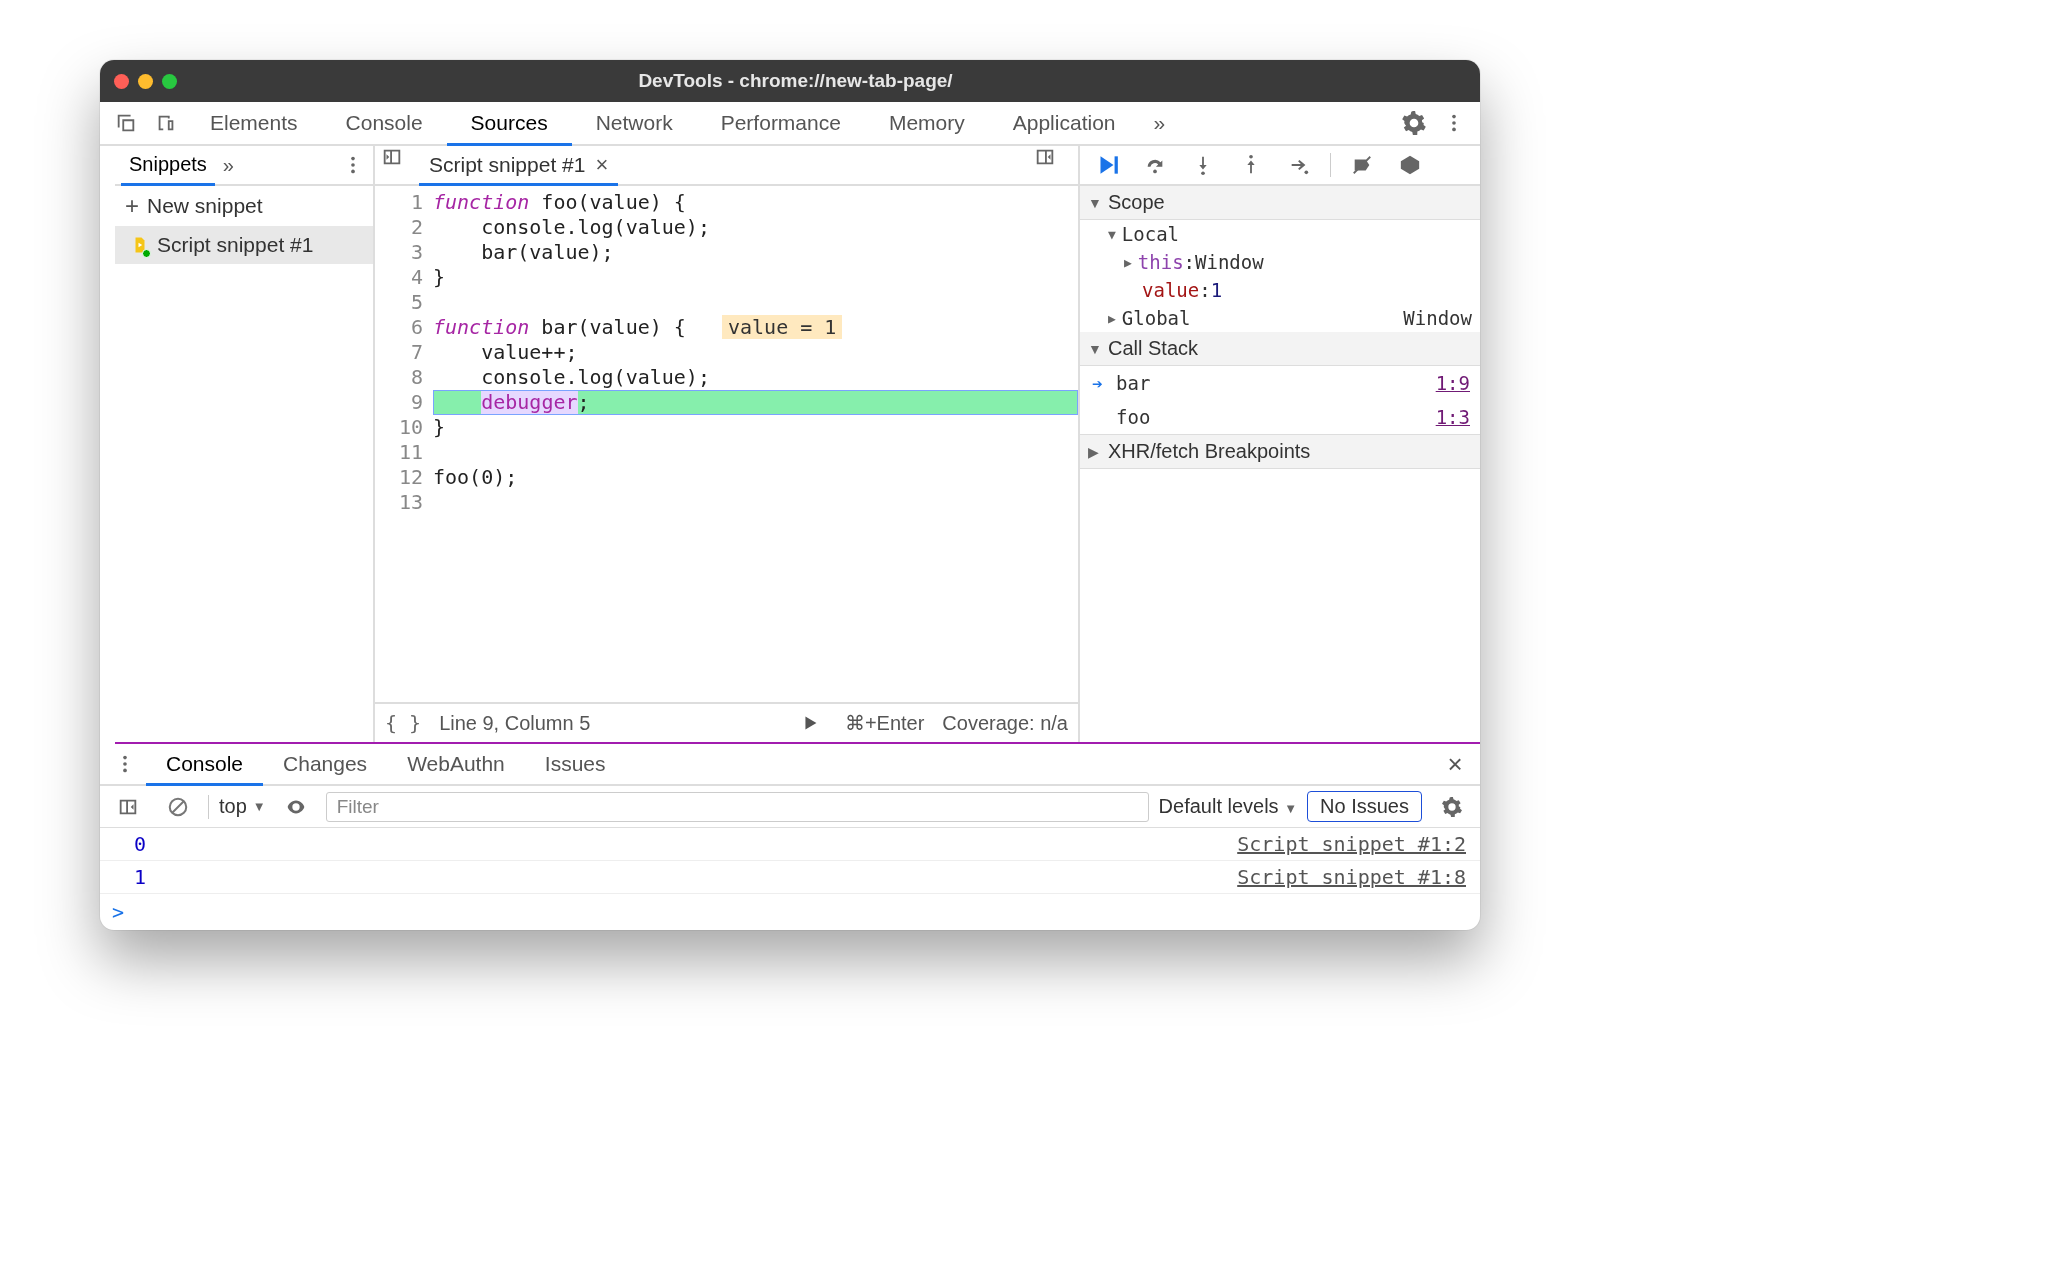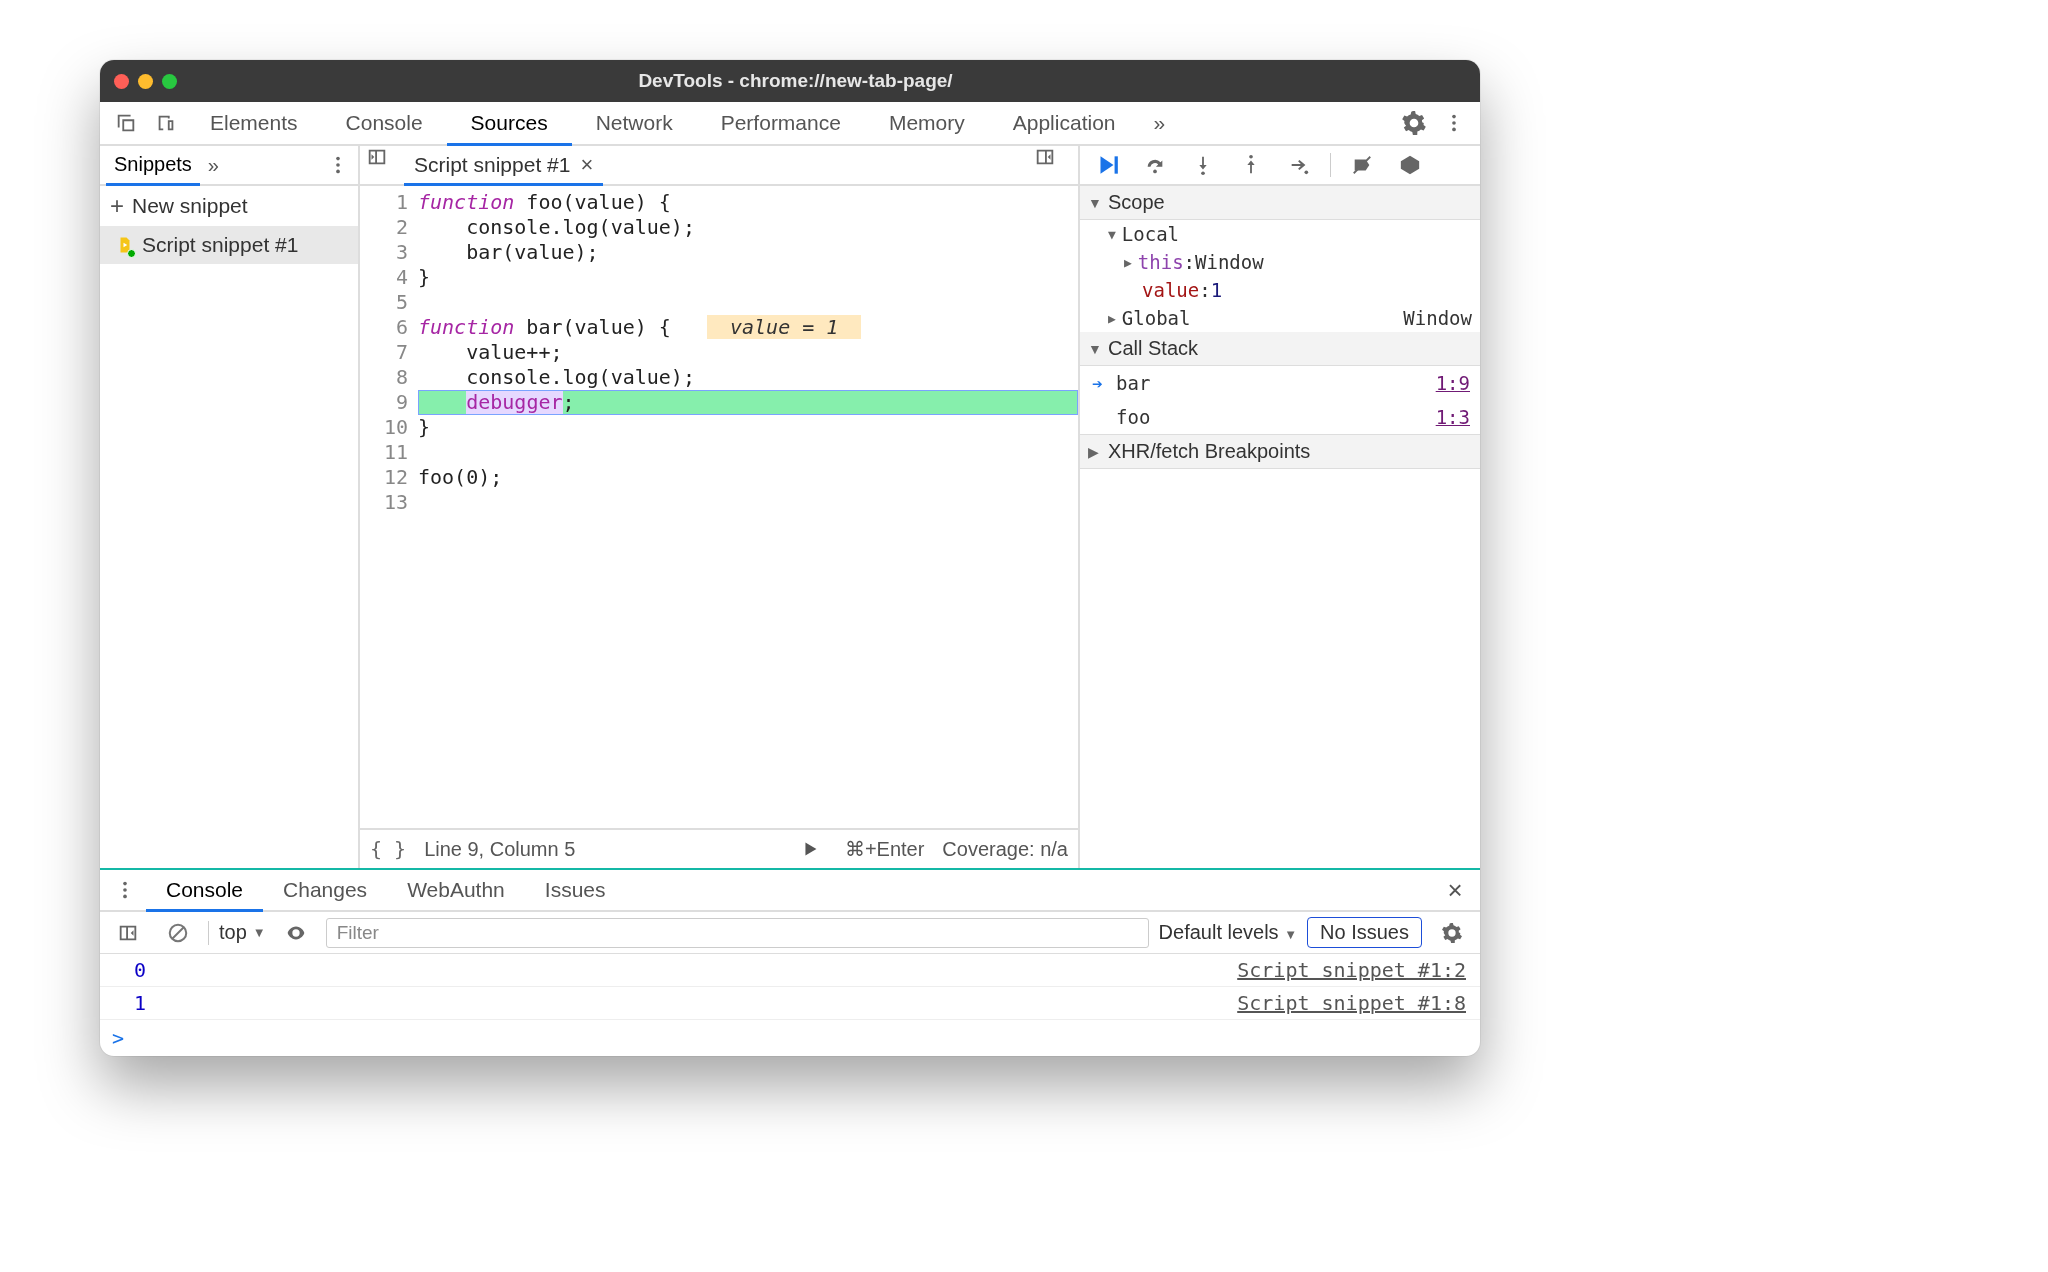--- a/index.html
+++ b/index.html
@@ -1,21 +1,21 @@
 <!DOCTYPE html>
 <html><head>
 <meta charset="utf-8">
 <style>
   * { box-sizing: border-box; margin: 0; padding: 0; }
   html, body { width: 2048px; height: 1272px; background: #fff; font-family: -apple-system, "Helvetica Neue", Arial, sans-serif; }
   .stage { width: 2048px; height: 1272px; display: flex; align-items: flex-start; justify-content: flex-start; }
   .window {
     margin: 60px 100px;
     width: 1380px;
-    height: 996px;
+    height: 870px;
     border-radius: 14px;
     background: #fff;
     box-shadow: 0 30px 60px rgba(0,0,0,.35), 0 0 0 1px rgba(0,0,0,.05);
     overflow: hidden;
     display: flex;
     flex-direction: column;
     font-size: 20px;
     color: #333;
     position: relative;
   }
@@ -68,21 +68,22 @@
   }
   .tabstrip .spacer { flex: 1; }
 
   
   .body {
     flex: 1 1 auto;
     display: grid;
     grid-template-columns: 260px 1fr 400px;
     grid-template-rows: 1fr;
     min-height: 0;
-    border-bottom: 2px solid #14b8a6;
+    border-bottom: 2px solid #a21caf;
+    margin-left: 15px;
   }
 
   
   .left {
     border-right: 2px solid #ddd;
     display: flex;
     flex-direction: column;
     min-width: 0;
   }
   .sub-tabs {
@@ -152,21 +153,21 @@
     font-family: Menlo, Consolas, monospace;
     font-size: 20px;
     line-height: 25px;
     position: relative;
     overflow: hidden;
     padding-top: 4px;
   }
   .gutter { width: 58px; text-align: right; color: #888; padding-right: 10px; user-select: none; }
   .codelines { flex:1; white-space: pre; color:#222; position:relative; }
   .kw { color:#a626a4;font-style:italic; }
-  .inline-hint { background:#ffe9bf; padding: 0 23px; color:#333;font-style:italic; }
+  .inline-hint { background:#ffe9bf; padding: 0 6px; color:#333; }
   .hl-line { background:#86efac; outline:1px solid #7aa3ff; outline-offset:-1px; display:block; }
   .dbg-kw { color:#a626a4; background:#e6d8ff; }
 
   .statusbar {
     height: 40px;
     border-top: 2px solid #ddd;
     display: flex; align-items: center;
     padding: 0 10px;
     color: #555;
     font-size: 20px;

